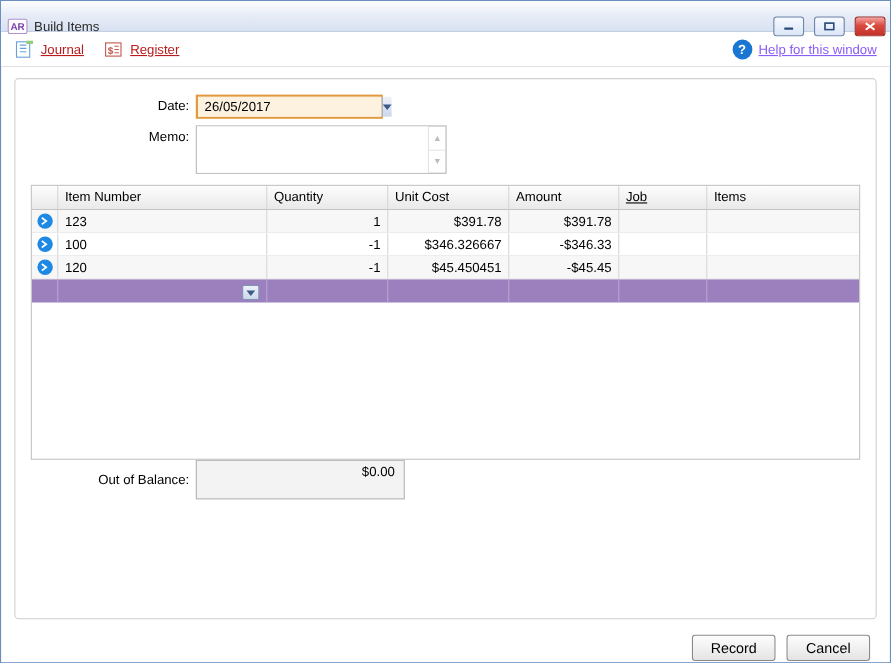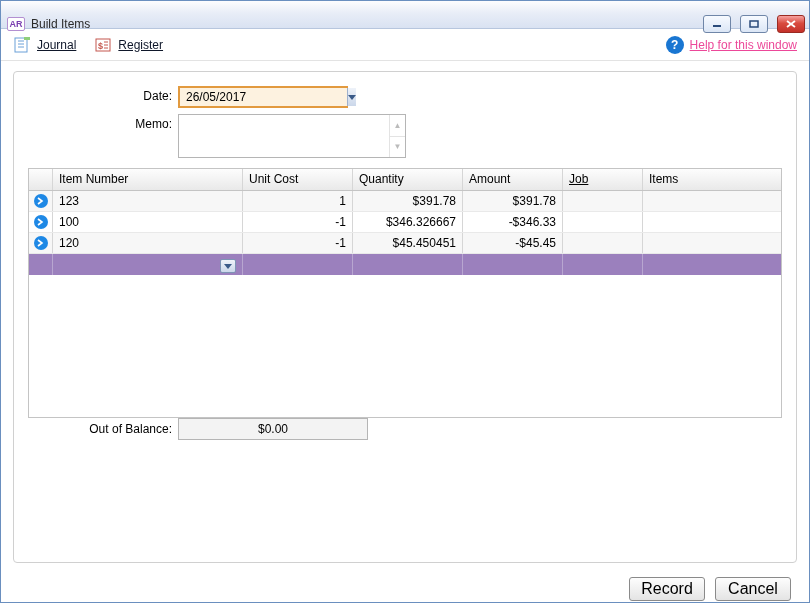--- a/index.html
+++ b/index.html
@@ -52,23 +52,23 @@
   .toolbar {
     height: 32px;
     display: flex;
     align-items: center;
     padding: 0 12px;
     gap: 18px;
     background: #fff;
     border-bottom: 1px solid #e3e3e3;
   }
   .tool-item { display:flex; align-items:center; gap:6px; cursor: pointer; }
-  .tool-item .lbl { text-decoration: underline; color: #0f172a; }
+  .tool-item .lbl { text-decoration: underline; color: #b91c1c; }
   .help-link { margin-left:auto; display:flex; align-items:center; gap:6px; cursor:pointer; }
-  .help-link .lbl { text-decoration: underline; color:#ec4899; }
+  .help-link .lbl { text-decoration: underline; color:#8b5cf6; }
   .help-icon {
     width:18px; height:18px; border-radius:50%;
     background:#1976d2; color:#fff; display:flex; align-items:center; justify-content:center;
     font-weight:700; font-size:12px;
   }
 
   
   .content {
     position: relative;
     margin: 10px 12px 8px 12px;
@@ -160,34 +160,34 @@
     width:16px; height:14px; margin-top:2px; float:right;
     background: linear-gradient(#eef2f9, #cbd7ea);
     border:1px solid #7e94b5; border-radius:2px;
     display:flex; align-items:center; justify-content:center;
   }
 
   
   .oob { display:flex; align-items:center; margin-top: 0; }
   .oob .label { width:150px; text-align:right; padding-right:6px; }
   .oob .val {
-    width: 190px; height:22px; border:1px solid #b5b5b5; background:#f3f3f3;
-    text-align:center; padding:3px 8px;
+    width: 190px; height:36px; border:1px solid #b5b5b5; background:#f3f3f3;
+    text-align:right; padding:3px 8px;
   }
 
   
   .footer {
     display:flex; justify-content:flex-end; gap:10px;
     padding: 6px 18px 0 0;
   }
   .btn {
     min-width: 76px; height:24px;
     border:1px solid #8a8a8a; border-radius:3px;
     background: linear-gradient(#fdfdfd, #e4e4e4);
-    font-family:inherit; font-size:16px;
+    font-family:inherit; font-size:13px;
     cursor:pointer;
   }
 
   .chev { width:0;height:0;border-left:4px solid transparent;border-right:4px solid transparent;border-top:5px solid #3a5a88; }
 
   
   .tb-icon { width:18px; height:18px; display:flex; align-items:center; justify-content:center; }
 </style>
 </head>
 <body>
@@ -266,22 +266,22 @@
         <div>▲</div>
         <div>▼</div>
       </div>
     </div>
   </div>
 
   <div class="grid">
     <div class="grid-head">
       <div class="cell col-icon"></div>
       <div class="cell col-item">Item Number</div>
+      <div class="cell col-qty" style="text-align:left">Quantity</div>
       <div class="cell col-cost" style="text-align:left">Unit Cost</div>
-      <div class="cell col-qty" style="text-align:left">Quantity</div>
       <div class="cell col-amt" style="text-align:left">Amount</div>
       <div class="cell col-job">Job</div>
       <div class="cell col-memo">Items</div>
     </div>
     <div id="grid-body">
         <div class="grid-row">
           <div class="cell col-icon">
             <div class="row-arrow">
               <svg width="8" height="8">
                 <path d="M1 1 L5 4 L1 7" fill="none" stroke="#fff" stroke-width="1.6"></path>

